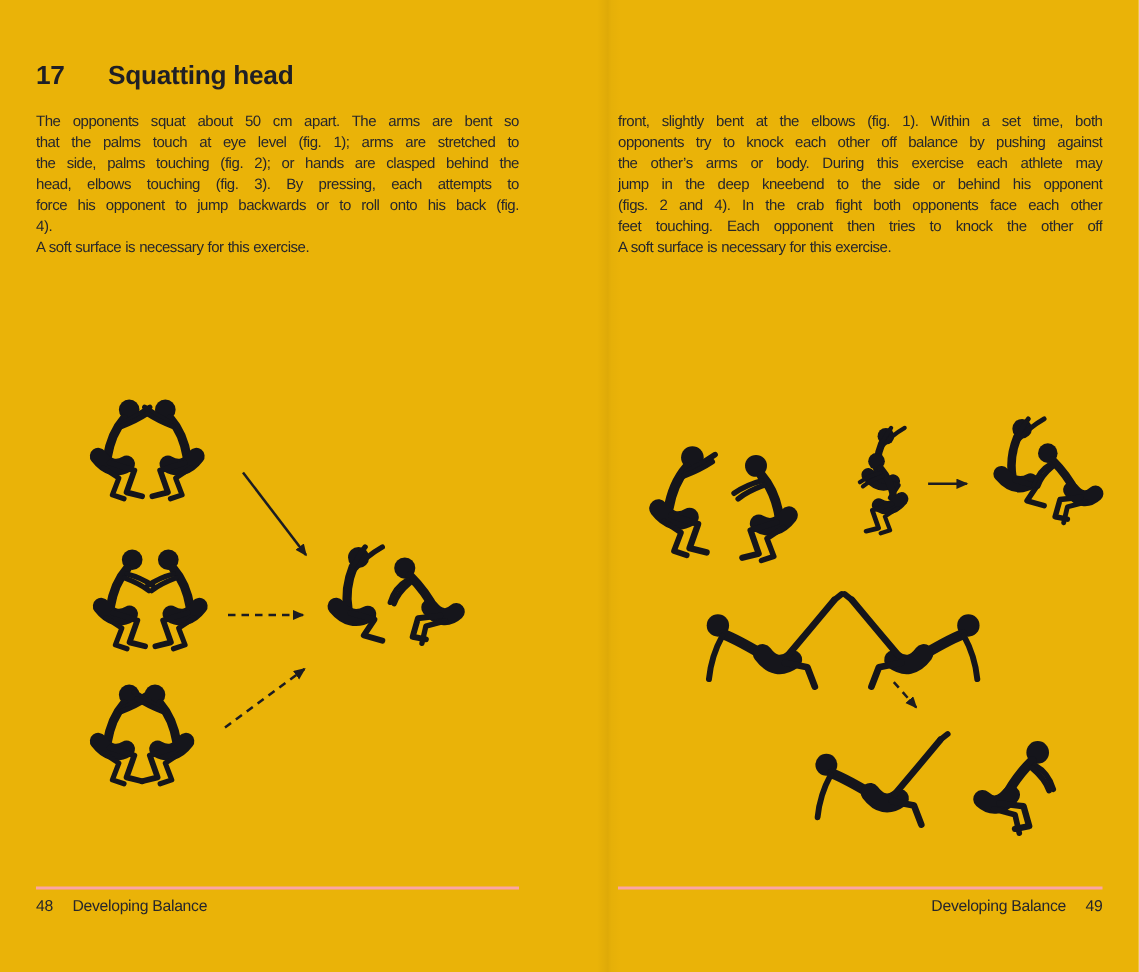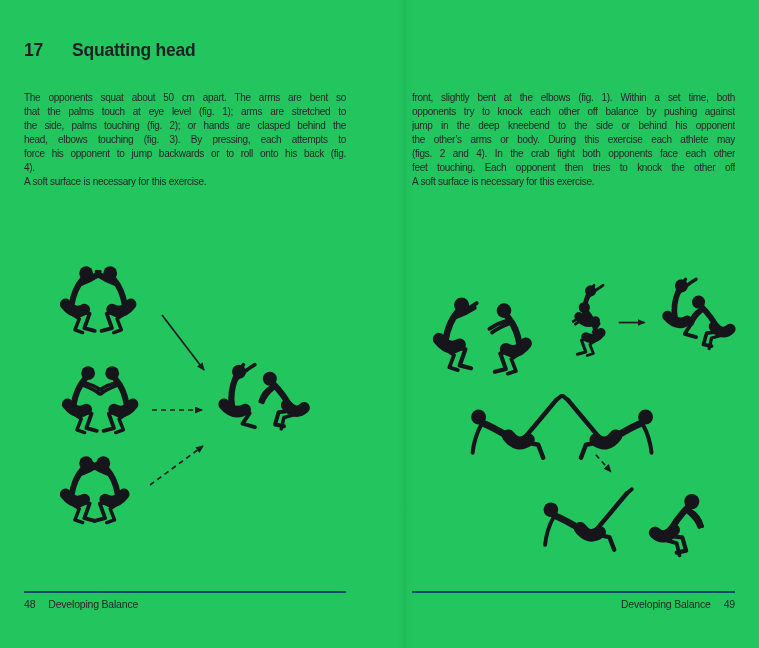--- a/index.html
+++ b/index.html
@@ -1,46 +1,46 @@
 <!DOCTYPE html>
 <html><head>
 <meta charset="utf-8">
 <style>
   html,body{margin:0;padding:0;}
   body{
     width:759px;height:648px;overflow:hidden;
     font-family:"Liberation Sans","DejaVu Sans",sans-serif;
     background:#fdfdfb;
   }
-  .spread{position:relative;width:759px;height:648px;background:#22c55e;}
+  .spread{position:relative;width:759px;height:648px;background:#eab308;}
   .gutter{
     position:absolute;left:398px;top:0;width:16px;height:648px;
     background:linear-gradient(90deg,rgba(0,0,0,0) 0%,rgba(0,0,0,0.05) 45%,rgba(0,0,0,0.02) 60%,rgba(0,0,0,0) 100%);
   }
   .page{position:absolute;top:0;height:648px;}
   .page.left{left:24px;width:322px;}
   .page.right{left:412px;width:323px;}
 
   .heading{position:absolute;top:40px;left:0;right:0;display:flex;align-items:baseline;color:#1f1f26;}
   .heading .num{font-weight:bold;font-size:17.5px;letter-spacing:-0.2px;flex:0 0 48px;}
   .page.right .heading .num{flex-basis:46px;}
   .heading .title{margin:0;font-weight:bold;font-size:17.5px;letter-spacing:-0.2px;}
 
   .bodytext{position:absolute;top:75px;left:0;right:0;color:#26262c;
-    font-size:10px;letter-spacing:-0.3px;word-spacing:0.2px;margin-top:16px;}
+    font-size:10px;letter-spacing:-0.3px;word-spacing:0.2px;}
   .tline{height:14px;line-height:14px;text-align:justify;overflow:hidden;}
   .tline::after{content:"";display:inline-block;width:100%;height:0;}
   .tline.nj{text-align:left;}
   .tline.nj::after{content:none;}
 
   .illus{position:absolute;}
   .page.left .illus{left:6px;top:258px;width:300px;height:295px;}
   .page.right .illus{left:0px;top:262px;width:328px;height:300px;}
 
-  .pagefoot{position:absolute;top:591px;left:0;right:0;border-top:2px solid #0c4a6e;
+  .pagefoot{position:absolute;top:591px;left:0;right:0;border-top:2px solid #fca5a5;
     padding-top:5px;display:flex;align-items:baseline;color:#26262c;
     font-size:10.5px;letter-spacing:-0.2px;}
   .pagefoot .gap{width:13px;}
   .page.right .pagefoot{justify-content:flex-end;}
 
   
   svg .torso{fill:none;stroke:#15151b;stroke-width:7;stroke-linecap:round;}
   svg .limb{fill:none;stroke:#15151b;stroke-width:4;stroke-linecap:round;stroke-linejoin:round;}
   svg .limb2{fill:none;stroke:#15151b;stroke-width:4.5;stroke-linecap:round;stroke-linejoin:round;}
   svg .shorts{fill:none;stroke:#15151b;stroke-width:13;stroke-linecap:round;}
@@ -151,22 +151,22 @@
       <span class="gap"></span>
       <span>Developing Balance</span>
     </footer>
   </section>
 
   <section class="page right">
 
     <div class="bodytext">
         <div class="tline">front, slightly bent at the elbows (fig. 1). Within a set time, both</div>
         <div class="tline">opponents try to knock each other off balance by pushing against</div>
+        <div class="tline">the other’s arms or body. During this exercise each athlete may</div>
         <div class="tline">jump in the deep kneebend to the side or behind his opponent</div>
-        <div class="tline">the other’s arms or body. During this exercise each athlete may</div>
         <div class="tline">(figs. 2 and 4). In the crab fight both opponents face each other</div>
         <div class="tline">feet touching. Each opponent then tries to knock the other off</div>
         <div class="tline nj">A soft surface is necessary for this exercise.</div>
       </div>
 
     <svg class="illus" viewBox="0 0 330 300">
       <defs>
         <marker id="ah2" markerWidth="9" markerHeight="8" refX="7" refY="3.5" orient="auto" markerUnits="userSpaceOnUse">
           <path d="M0,0 L8,3.5 L0,7 Z" fill="#1c1c22"></path>
         </marker>

